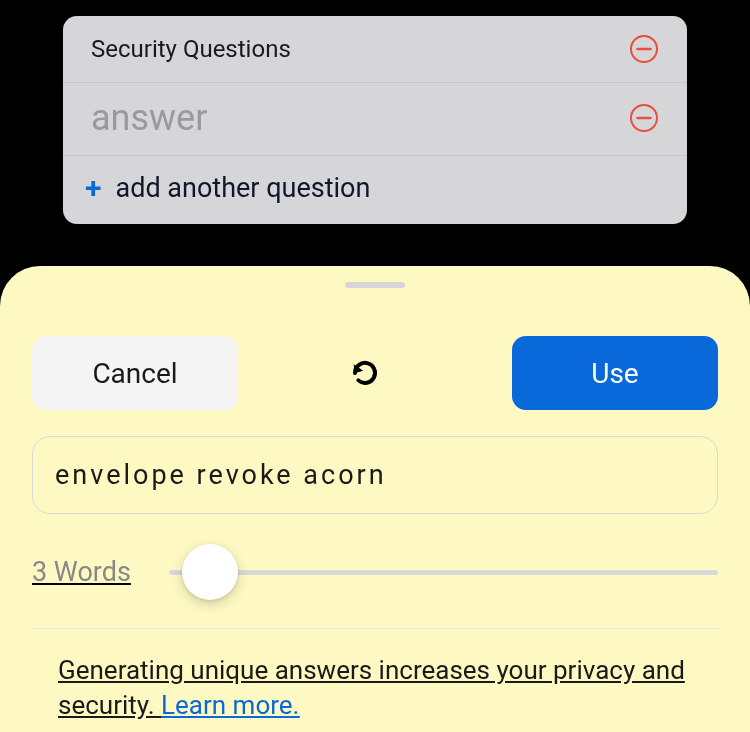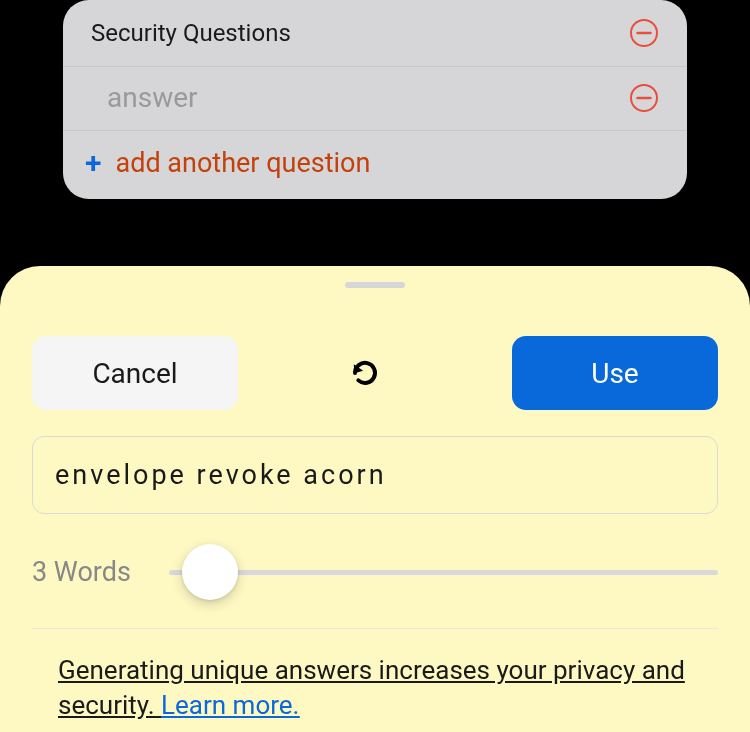--- a/index.html
+++ b/index.html
@@ -10,25 +10,25 @@
     }
     body {
       width: 750px;
       height: 732px;
       background: #000;
       overflow: hidden;
       position: relative;
     }
     .background-panel {
       position: absolute;
-      top: 0;
+      top: 16px;
       left: 63px;
       right: 63px;
       background: #d6d6d8;
-      border-radius: 26px;
+      border-radius: 14px;
       overflow: hidden;
     }
     .section-header {
       display: flex;
       align-items: center;
       justify-content: space-between;
       padding: 18px 28px 18px 28px;
       border-bottom: 1px solid #c7c7ca;
     }
     .section-title {
@@ -52,39 +52,38 @@
       justify-content: space-between;
       padding: 14px 28px 16px 28px;
       border-bottom: 1px solid #c7c7ca;
     }
     .question-text {
       font-size: 24px;
       color: #1a1a1a;
       margin-bottom: 2px;
     }
     .answer-placeholder {
-      font-size: 28px;
+      font-size: 36px;
       color: #9a9a9c;
-      margin-left: 16px;
     }
     .add-row {
       display: flex;
       align-items: center;
       padding: 16px 28px 20px 22px;
       gap: 14px;
     }
     .plus-icon {
       font-size: 30px;
       font-weight: 600;
       color: #0968da;
       line-height: 1;
     }
     .add-label {
       font-size: 27px;
-      color: #c2410c;
+      color: #0f172a;
     }
     .sheet {
       position: absolute;
       left: 0;
       right: 0;
       top: 266px;
       bottom: 0;
       background: #fef9c3;
       border-top-left-radius: 40px;
       border-top-right-radius: 40px;
@@ -130,34 +129,35 @@
       align-items: center;
       justify-content: center;
       cursor: pointer;
     }
     .refresh-btn svg {
       width: 30px;
       height: 30px;
     }
     .generated-box {
       border: 1.5px solid #d9d9db;
-      border-radius: 12px;
+      border-radius: 18px;
       padding: 22px 22px;
       font-size: 27px;
       color: #1a1a1a;
       letter-spacing: 3px;
       margin-bottom: 30px;
     }
     .slider-row {
       display: flex;
       align-items: center;
       gap: 38px;
       padding-bottom: 28px;
       border-bottom: 1.5px solid #e8e8ea;
       margin-bottom: 24px;
+      text-decoration: underline;
     }
     .slider-label {
       font-size: 27px;
       color: #888;
       white-space: nowrap;
     }
     .slider-container {
       flex: 1;
       position: relative;
       height: 56px;

